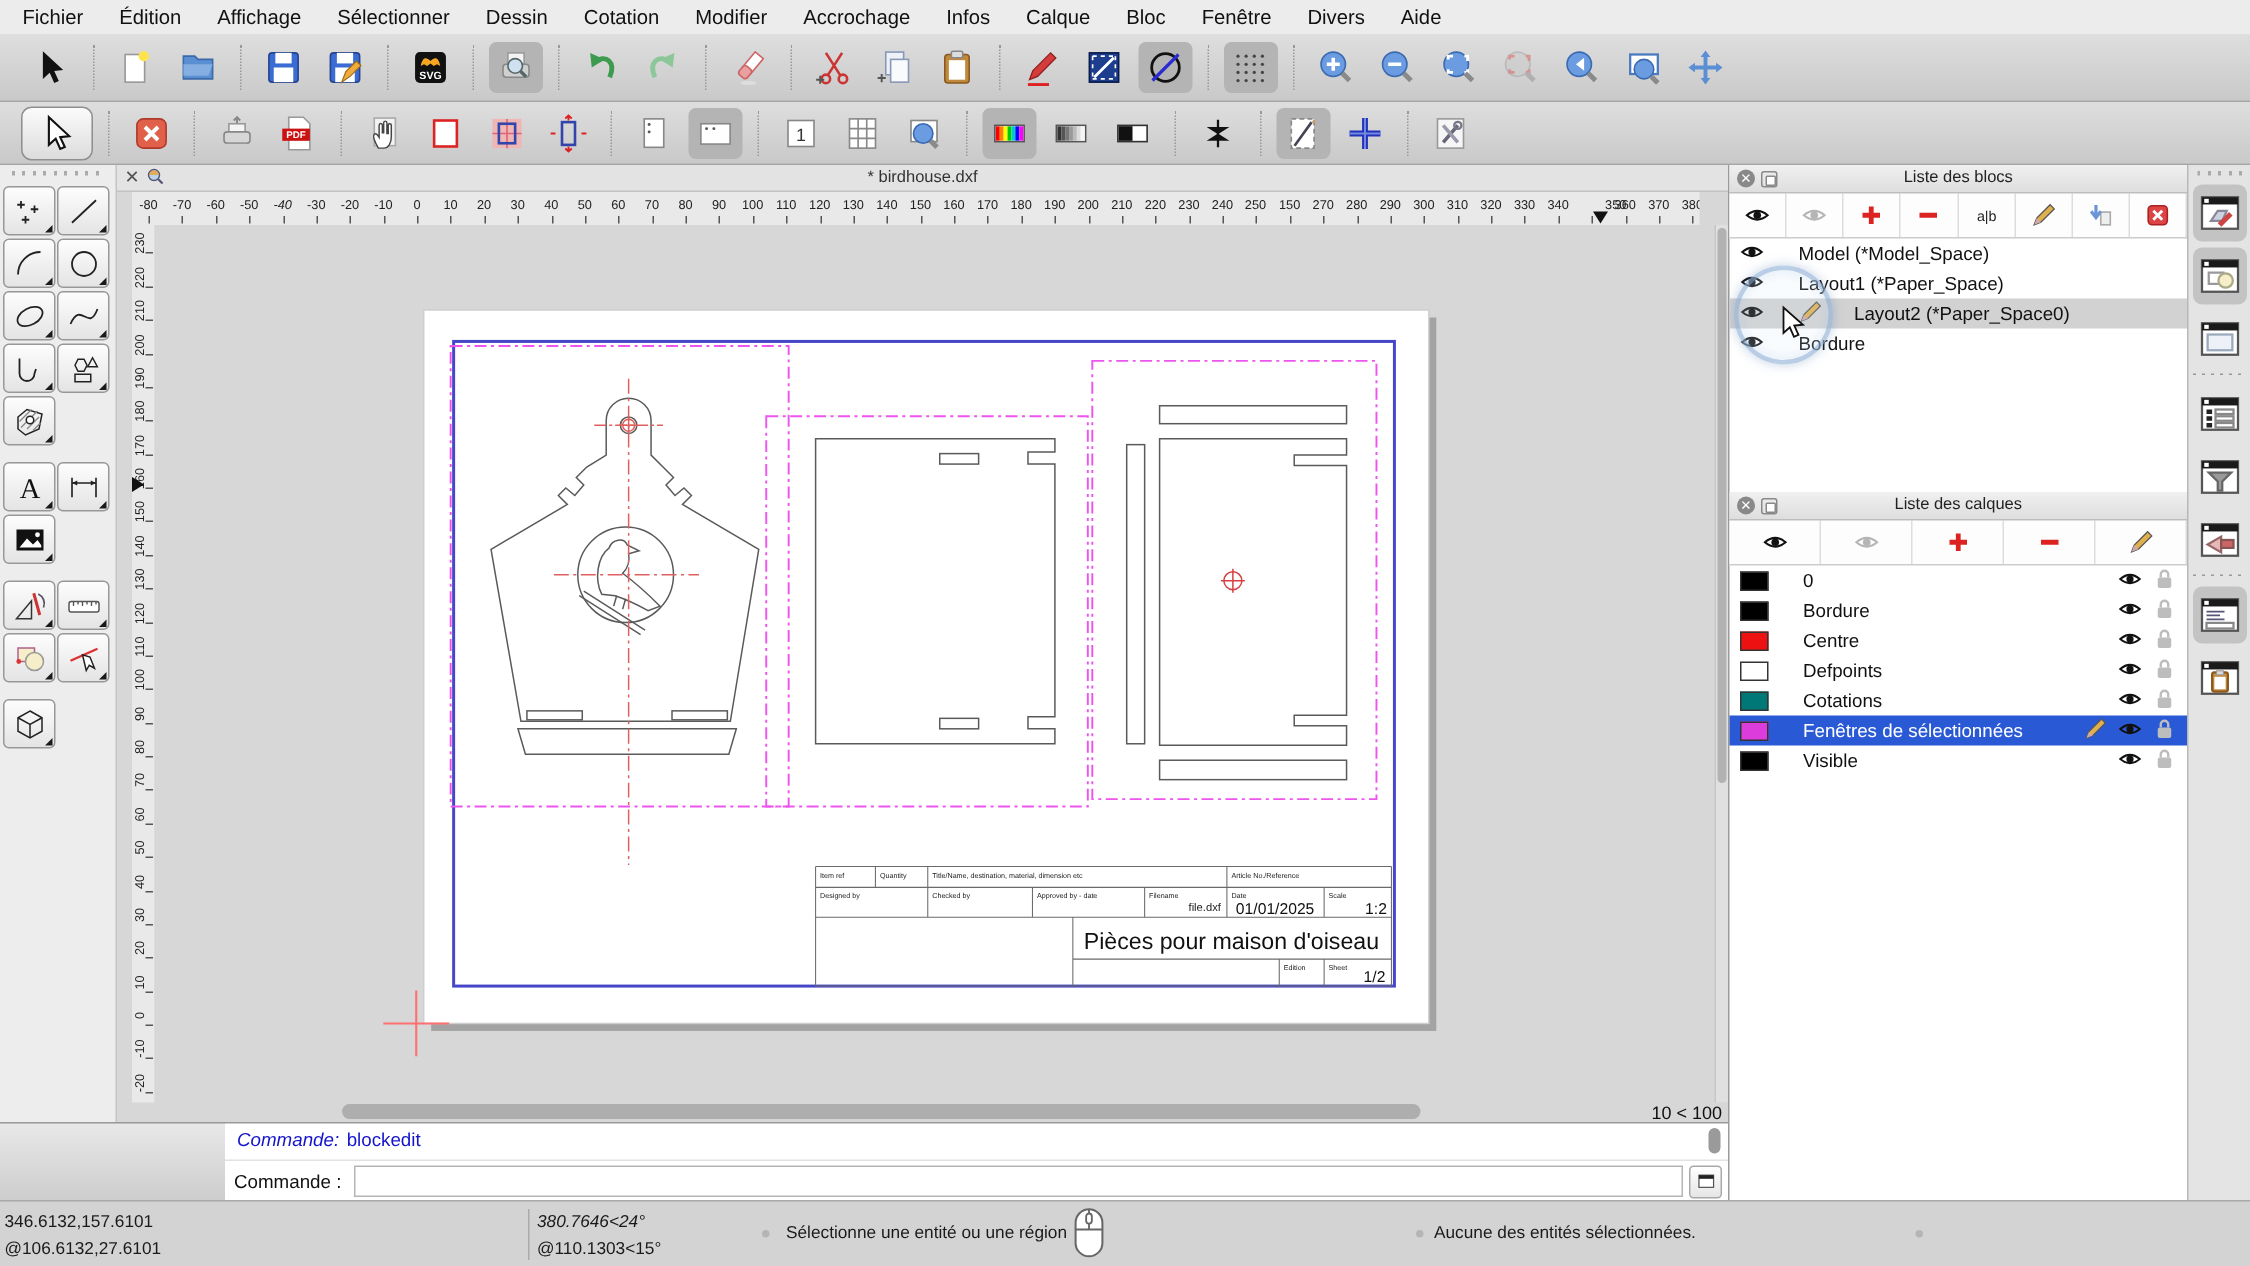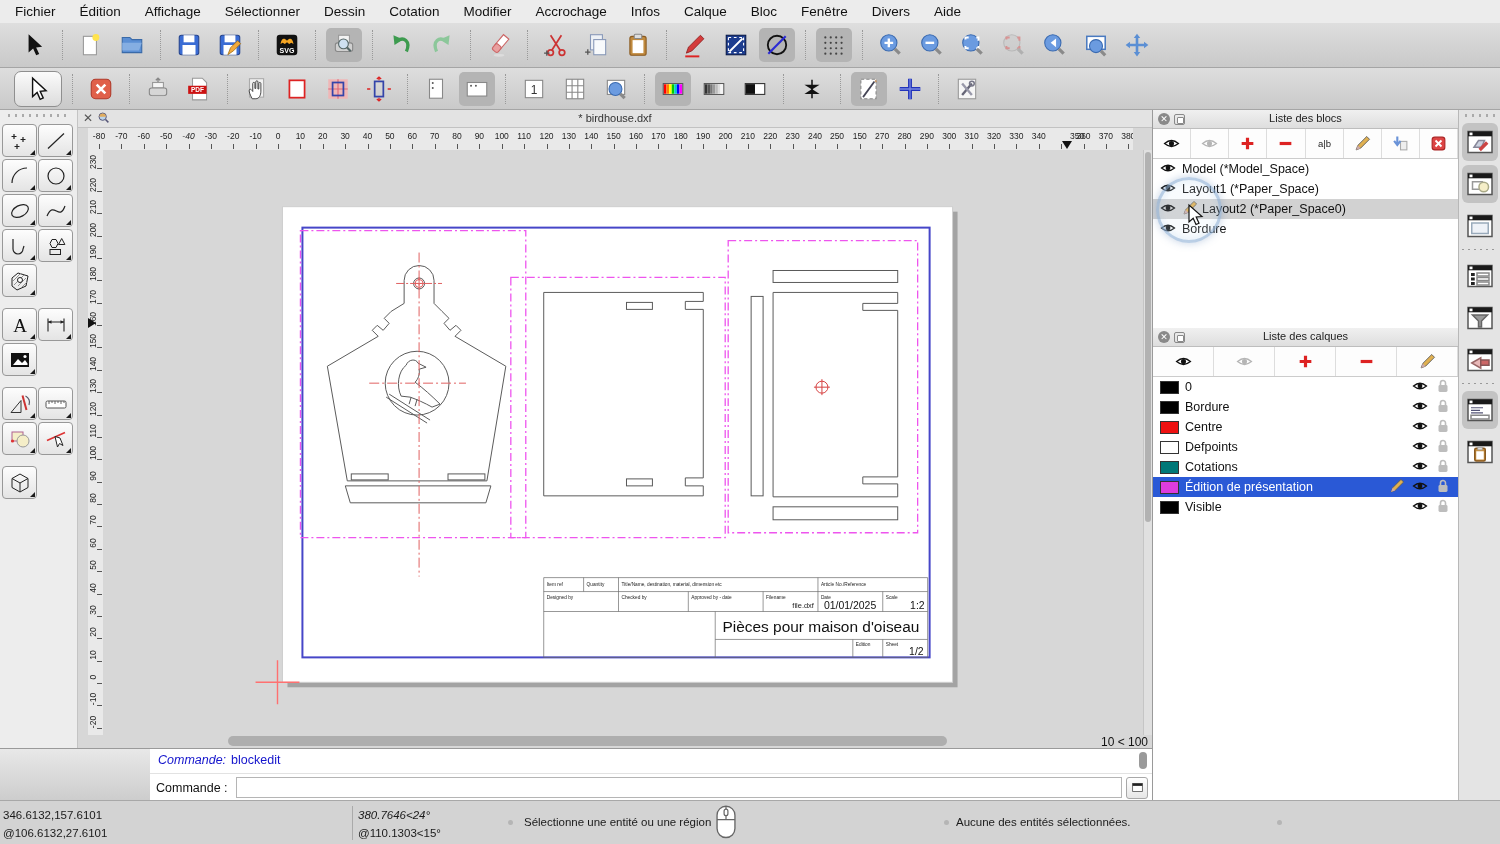--- a/index.html
+++ b/index.html
@@ -48,21 +48,21 @@
   .zoomlabel{position:absolute;right:4px;top:0px;font-size:12px;color:#111;}
   
   .panel{position:absolute;left:1152px;width:306px;background:#fff;border-left:1px solid #9a9a9a;box-sizing:border-box;}
   .ptitle{height:18px;background:linear-gradient(#f0f0f0,#dedede);border-bottom:1px solid #bdbdbd;text-align:center;font-size:11px;line-height:17px;color:#222;position:relative;}
   .pclose{position:absolute;left:5px;top:3px;width:12px;height:12px;border-radius:50%;background:#898989;color:#fff;font-size:9px;line-height:12px;text-align:center;}
   .pfloat{position:absolute;left:21px;top:4px;width:9px;height:9px;border:1.5px solid #898989;border-radius:2px;}
   .pfloat::after{content:"";position:absolute;left:2px;top:2px;width:5px;height:5px;border:1px solid #898989;border-radius:1px;background:#fff;}
   .ptools{display:flex;height:29px;border-bottom:1px solid #ccc;background:#fdfdfd;}
   .ptbtn{flex:1;display:flex;align-items:center;justify-content:center;border-right:1px solid #ddd;}
   .ptbtn svg{width:17px;height:17px;}
-  .lrow{height:20px;display:flex;align-items:center;gap:6px;padding-left:7px;font-size:12.5px;color:#111;}
+  .lrow{height:20px;display:flex;align-items:center;gap:23px;padding-left:7px;font-size:12.5px;color:#111;}
   .lrow svg{width:16px;height:16px;flex:none;}
   .lrow .sw{width:17px;height:11px;border:1px solid #333;flex:none;}
   .lrow .rr{margin-left:auto;display:flex;align-items:center;gap:7px;padding-right:7px;}
   .sel-gray{background:#d2d2d2;}
   .sel-blue{background:#2a59d6;color:#fff;}
   .maglens{position:absolute;left:1156px;top:177px;width:60px;height:60px;border-radius:50%;
     border:3px solid rgba(135,170,210,.5);background:radial-gradient(circle,rgba(210,228,245,.15) 55%,rgba(150,190,225,.4));
     box-shadow:0 0 8px rgba(90,130,180,.35);z-index:5;}
   .clickcursor{position:absolute;left:1183px;top:203px;z-index:6;}
   
@@ -1023,21 +1023,21 @@
                 <circle cx="8" cy="8" r="2.4" fill="#111"></circle>
               </svg></span>
             <span><svg viewBox="0 0 16 16" width="15" height="15">
                 <rect x="3.5" y="7" width="9" height="7" rx="1.4" fill="#bdbdbd"></rect>
                 <path d="M5.5 7 V5 a2.5 2.5 0 0 1 5 0 v2" fill="none" stroke="#bdbdbd" stroke-width="1.6"></path>
               </svg></span>
           </span>
         </div>
         <div class="lrow sel-blue">
           <span class="sw" style="background:#dd3cdd;"></span>
-          <span>Édition de présentation</span>
+          <span>Fenêtres de sélectionnées</span>
           <span class="rr">
             <span><svg viewBox="0 0 16 16" width="15" height="15">
                 <path d="M2 14 l1.6-4.2 L12 1.4 14.6 4 6.2 12.4 Z" fill="#e0b050" stroke="#555" stroke-width="0.8"></path>
                 <path d="M2 14 l1.6-4.2 2.6 2.6z" fill="#caa"></path>
               </svg></span>
             <span><svg viewBox="0 0 16 16" width="15" height="15">
                 <path d="M1.5 8 Q8 2.5 14.5 8 Q8 13.5 1.5 8 Z" fill="none" stroke="#111" stroke-width="1.3"></path>
                 <circle cx="8" cy="8" r="2.4" fill="#111"></circle>
               </svg></span>
             <span><svg viewBox="0 0 16 16" width="15" height="15">

